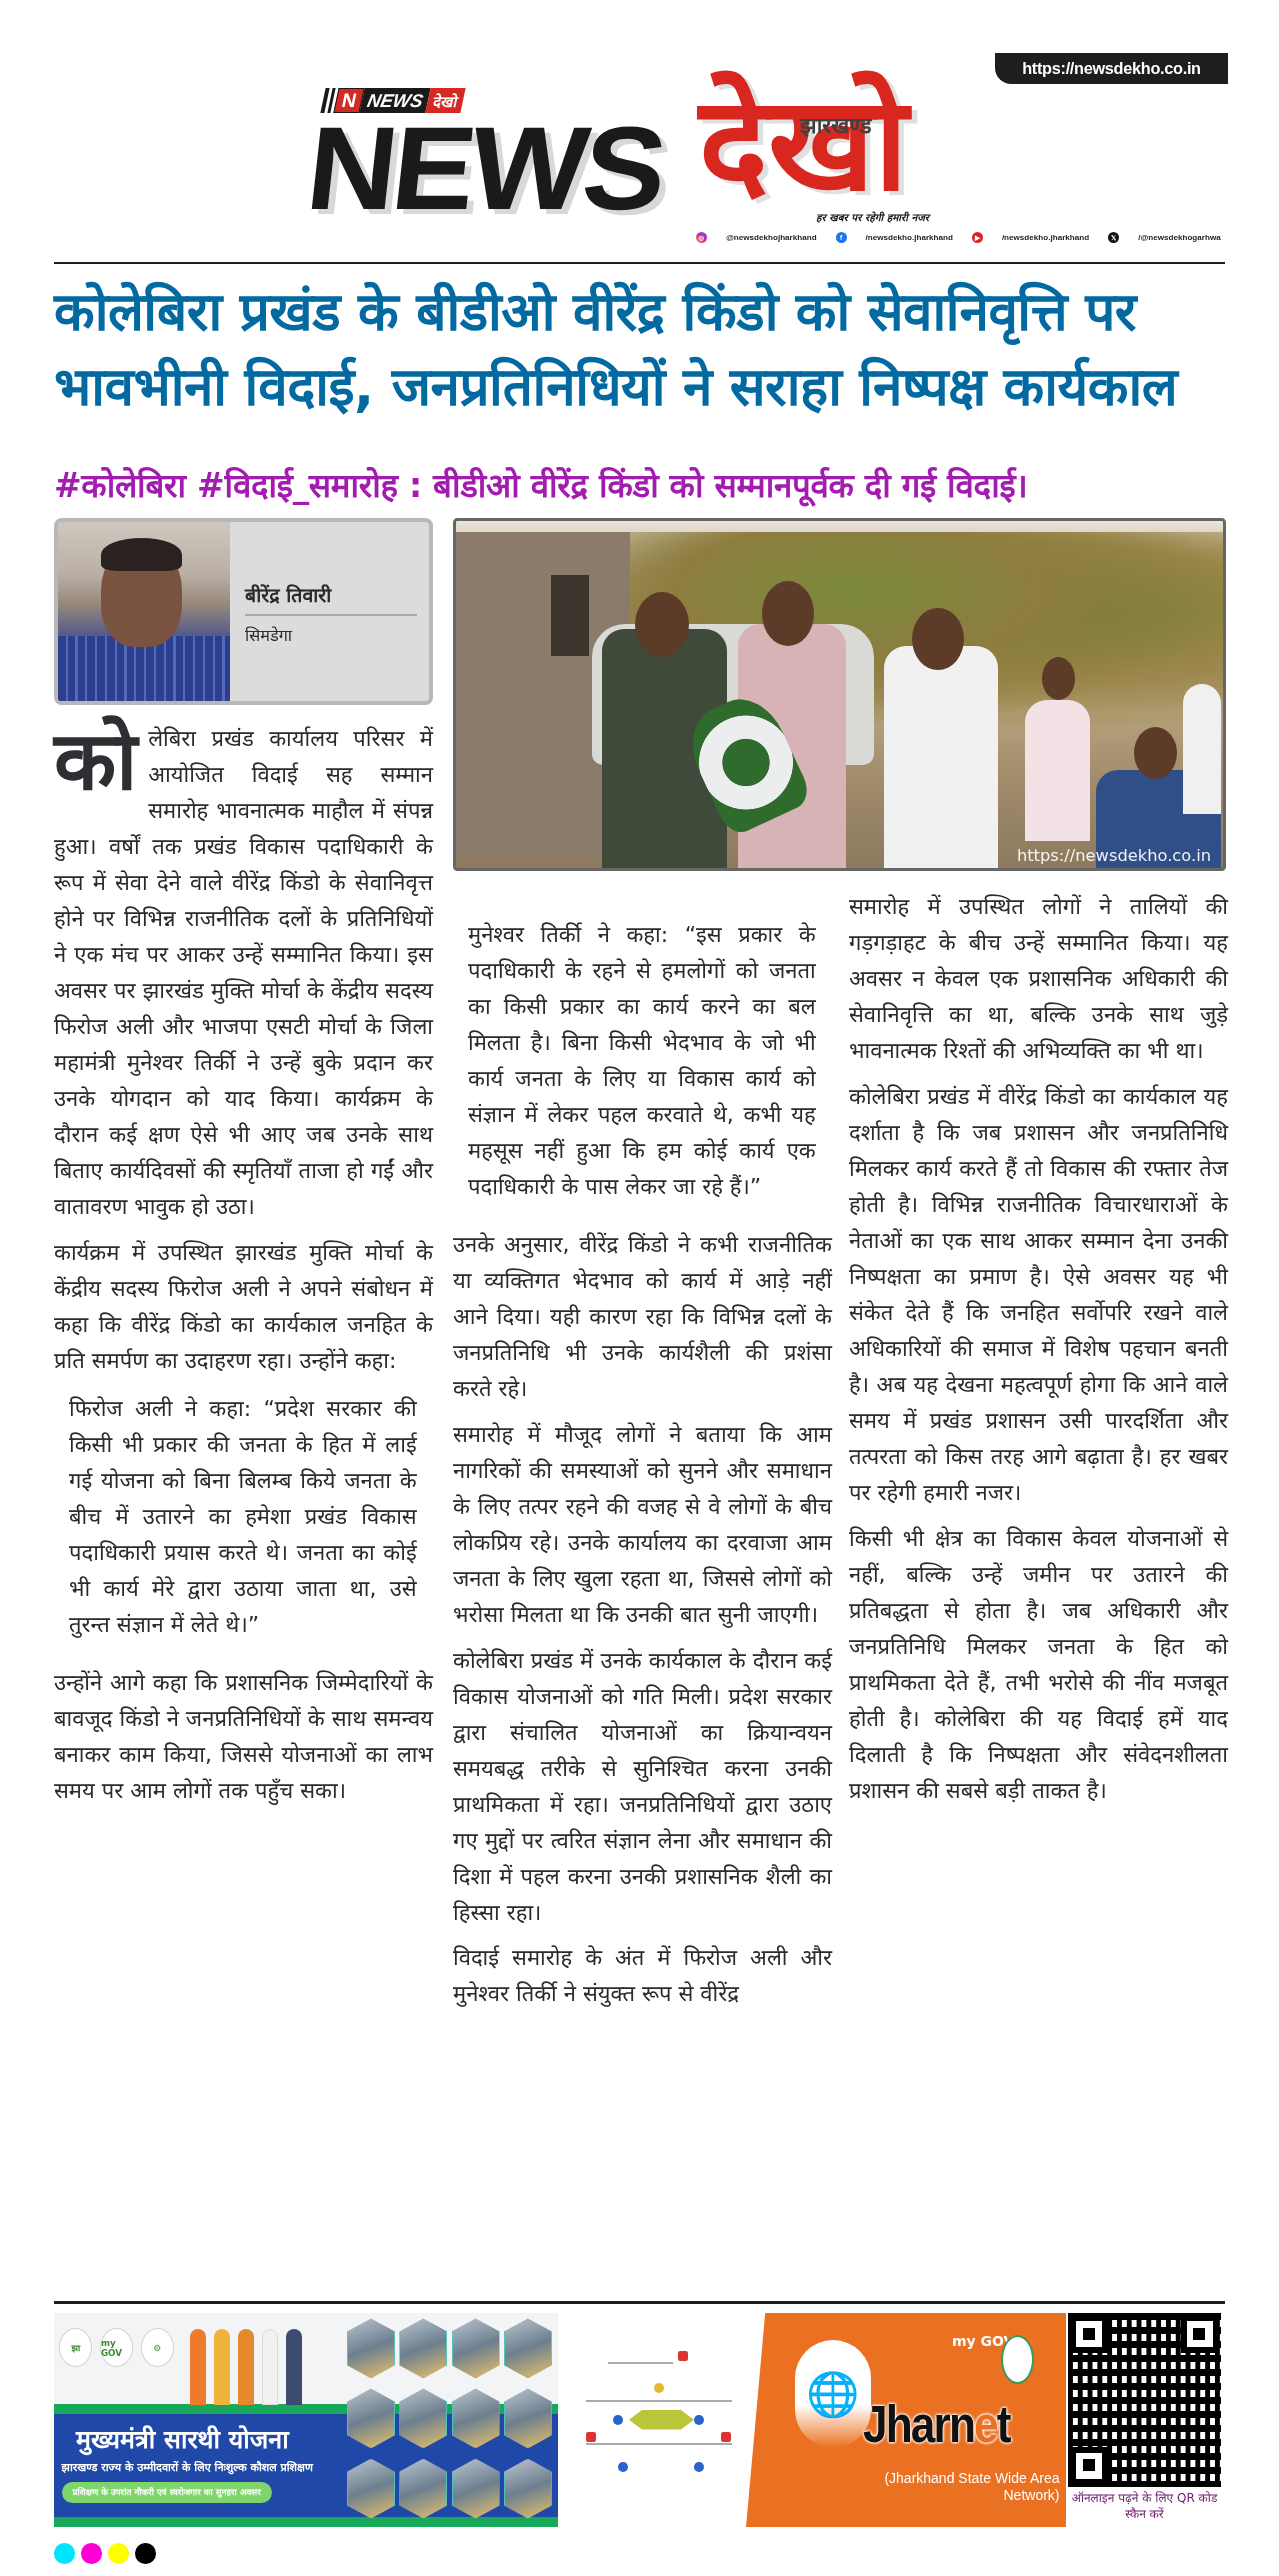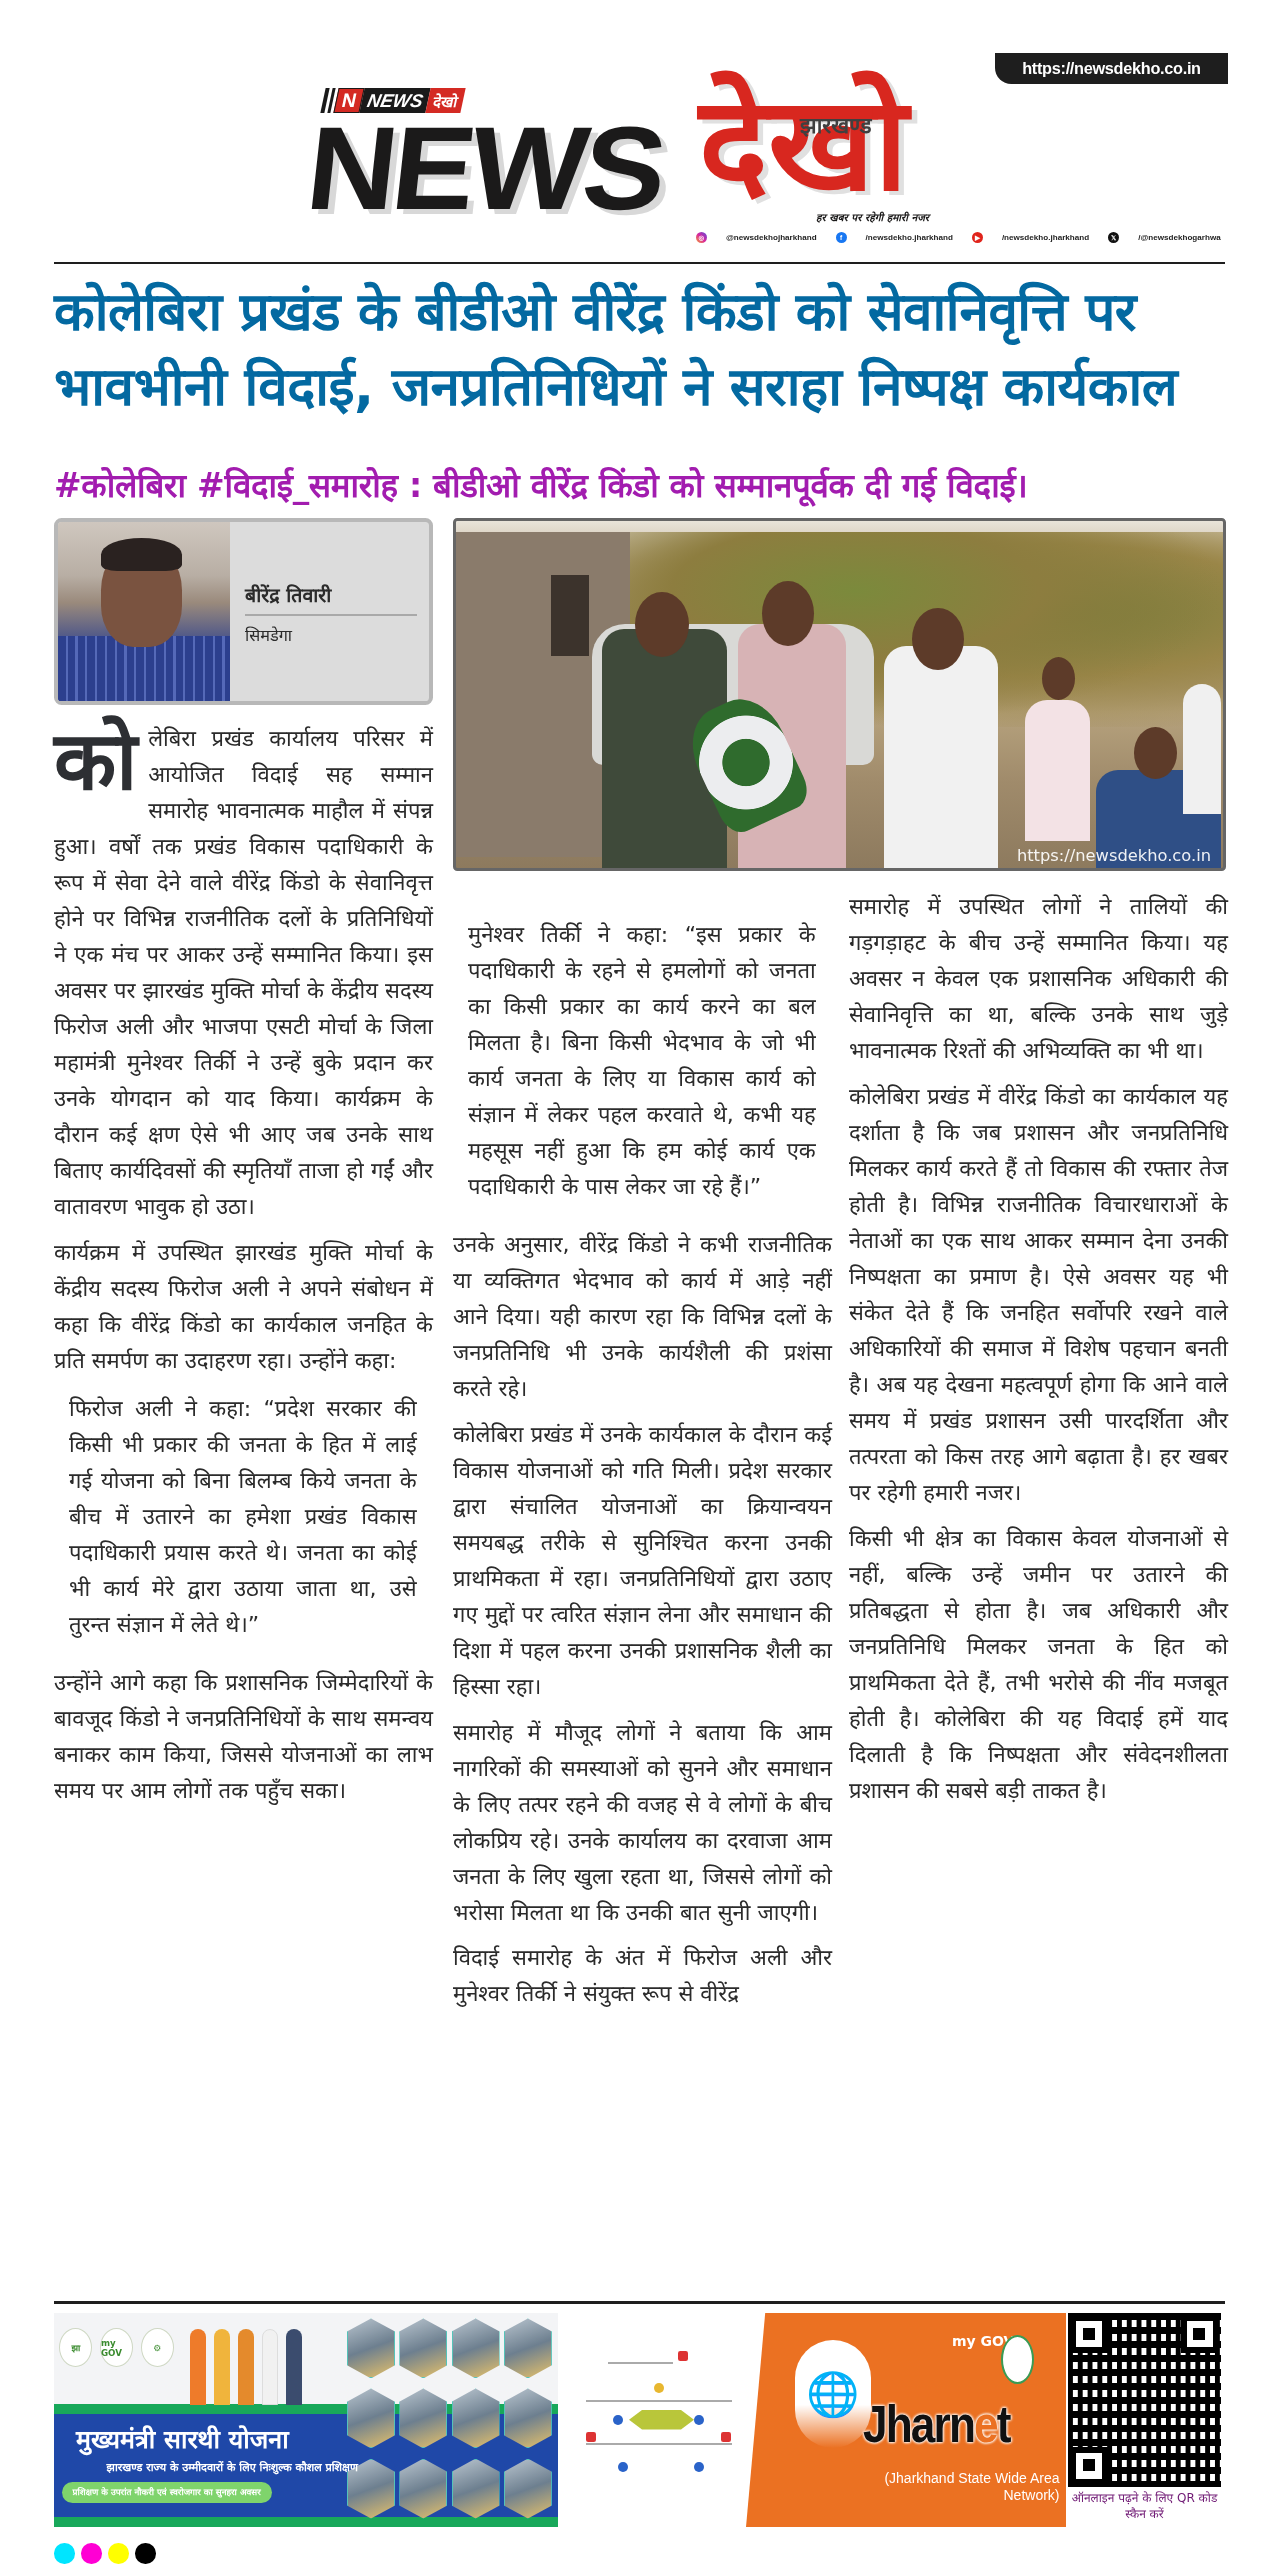--- a/index.html
+++ b/index.html
@@ -104,21 +104,21 @@
   .ad-sarthi .logos span { width: 33px; height: 39px; border-radius: 50%; background: #fff; border: 1.1px solid #cfd8c4; display: flex;
     align-items: center; justify-content: center; font-size: 8.7px; font-weight: bold; color: #3a8b2e; }
   .ad-sarthi .workers { position: absolute; left: 65px; top: 5.4px; display: flex; gap: 7.6px; align-items: flex-end; height: 87px; }
   .ad-sarthi .workers i { display: block; width: 16.3px; height: 76px; border-radius: 8.1px 8.1px 0 0; }
   .ad-sarthi .hexes { position: absolute; left: 293px; top: 5.4px; width: 212px; height: 206px; display: grid;
     grid-template-columns: repeat(4, 48px); gap: 4.3px; }
   .ad-sarthi .hexes i { display: block; width: 48px; height: 60px;
     clip-path: polygon(50% 0, 100% 22%, 100% 78%, 50% 100%, 0 78%, 0 22%);
     background: linear-gradient(160deg, #b8c4ce, #6d7f8f 50%, #e3c06b); border: 1.6px solid #55c3b9; }
   .ad-sarthi .title { position: absolute; left: 22px; top: 108px; font-size: 25px; font-weight: bold; color: #fff; }
-  .ad-sarthi .sub { position: absolute; left: 7.6px; top: 146px; font-size: 11px; font-weight: bold; color: #fff; margin-left: 45px; }
+  .ad-sarthi .sub { position: absolute; left: 7.6px; top: 146px; font-size: 11px; font-weight: bold; color: #fff; }
   .ad-sarthi .pill { position: absolute; left: 7.6px; top: 169px; height: 20.6px; padding: 0 11px; border-radius: 11px; background: #7fd46c;
     font-size: 8.7px; font-weight: bold; color: #fff; display: flex; align-items: center; }
 
   .ad-network { position: absolute; left: 575px; top: 2329px; width: 168px; height: 179px; }
   .ad-network .node { position: absolute; width: 9.8px; height: 9.8px; border-radius: 50%; background: #2a63c9; }
   .ad-network .line { position: absolute; height: 1.6px; background: #aaa; }
   .ad-network .arrow { position: absolute; left: 54px; top: 81px; width: 65px; height: 19.5px; background: #b9c63a;
     clip-path: polygon(0 50%, 20% 0, 80% 0, 100% 50%, 80% 100%, 20% 100%); }
 
   .ad-jharnet { position: absolute; left: 746px; top: 2313px; width: 320px; height: 214px; background: #eb7122;
@@ -221,22 +221,22 @@
     <span class="dropcap">को</span><span>लेबिरा प्रखंड कार्यालय परिसर में आयोजित विदाई सह सम्मान समारोह भावनात्मक माहौल में संपन्न हुआ। वर्षों तक प्रखंड विकास पदाधिकारी के रूप में सेवा देने वाले वीरेंद्र किंडो के सेवानिवृत्त होने पर विभिन्न राजनीतिक दलों के प्रतिनिधियों ने एक मंच पर आकर उन्हें सम्मानित किया। इस अवसर पर झारखंड मुक्ति मोर्चा के केंद्रीय सदस्य फिरोज अली और भाजपा एसटी मोर्चा के जिला महामंत्री मुनेश्वर तिर्की ने उन्हें बुके प्रदान कर उनके योगदान को याद किया। कार्यक्रम के दौरान कई क्षण ऐसे भी आए जब उनके साथ बिताए कार्यदिवसों की स्मृतियाँ ताजा हो गईं और वातावरण भावुक हो उठा।</span>
   </p>
   <p>कार्यक्रम में उपस्थित झारखंड मुक्ति मोर्चा के केंद्रीय सदस्य फिरोज अली ने अपने संबोधन में कहा कि वीरेंद्र किंडो का कार्यकाल जनहित के प्रति समर्पण का उदाहरण रहा। उन्होंने कहा:</p>
   <p class="quote">फिरोज अली ने कहा: “प्रदेश सरकार की किसी भी प्रकार की जनता के हित में लाई गई योजना को बिना बिलम्ब किये जनता के बीच में उतारने का हमेशा प्रखंड विकास पदाधिकारी प्रयास करते थे। जनता का कोई भी कार्य मेरे द्वारा उठाया जाता था, उसे तुरन्त संज्ञान में लेते थे।”</p>
   <p>उन्होंने आगे कहा कि प्रशासनिक जिम्मेदारियों के बावजूद किंडो ने जनप्रतिनिधियों के साथ समन्वय बनाकर काम किया, जिससे योजनाओं का लाभ समय पर आम लोगों तक पहुँच सका।</p>
 </div>
 
 <div class="col col-mid">
   <p class="quote" style="margin-top:0;margin-bottom:22px;">मुनेश्वर तिर्की ने कहा: “इस प्रकार के पदाधिकारी के रहने से हमलोगों को जनता का किसी प्रकार का कार्य करने का बल मिलता है। बिना किसी भेदभाव के जो भी कार्य जनता के लिए या विकास कार्य को संज्ञान में लेकर पहल करवाते थे, कभी यह महसूस नहीं हुआ कि हम कोई कार्य एक पदाधिकारी के पास लेकर जा रहे हैं।”</p>
   <p>उनके अनुसार, वीरेंद्र किंडो ने कभी राजनीतिक या व्यक्तिगत भेदभाव को कार्य में आड़े नहीं आने दिया। यही कारण रहा कि विभिन्न दलों के जनप्रतिनिधि भी उनके कार्यशैली की प्रशंसा करते रहे।</p>
+  <p>समारोह में मौजूद लोगों ने बताया कि आम नागरिकों की समस्याओं को सुनने और समाधान के लिए तत्पर रहने की वजह से वे लोगों के बीच लोकप्रिय रहे। उनके कार्यालय का दरवाजा आम जनता के लिए खुला रहता था, जिससे लोगों को भरोसा मिलता था कि उनकी बात सुनी जाएगी।</p>
   <p>कोलेबिरा प्रखंड में उनके कार्यकाल के दौरान कई विकास योजनाओं को गति मिली। प्रदेश सरकार द्वारा संचालित योजनाओं का क्रियान्वयन समयबद्ध तरीके से सुनिश्चित करना उनकी प्राथमिकता में रहा। जनप्रतिनिधियों द्वारा उठाए गए मुद्दों पर त्वरित संज्ञान लेना और समाधान की दिशा में पहल करना उनकी प्रशासनिक शैली का हिस्सा रहा।</p>
-  <p>समारोह में मौजूद लोगों ने बताया कि आम नागरिकों की समस्याओं को सुनने और समाधान के लिए तत्पर रहने की वजह से वे लोगों के बीच लोकप्रिय रहे। उनके कार्यालय का दरवाजा आम जनता के लिए खुला रहता था, जिससे लोगों को भरोसा मिलता था कि उनकी बात सुनी जाएगी।</p>
   <p>विदाई समारोह के अंत में फिरोज अली और मुनेश्वर तिर्की ने संयुक्त रूप से वीरेंद्र</p>
 </div>
 
 <div class="col col-right">
   <p>समारोह में उपस्थित लोगों ने तालियों की गड़गड़ाहट के बीच उन्हें सम्मानित किया। यह अवसर न केवल एक प्रशासनिक अधिकारी की सेवानिवृत्ति का था, बल्कि उनके साथ जुड़े भावनात्मक रिश्तों की अभिव्यक्ति का भी था।</p>
   <p>कोलेबिरा प्रखंड में वीरेंद्र किंडो का कार्यकाल यह दर्शाता है कि जब प्रशासन और जनप्रतिनिधि मिलकर कार्य करते हैं तो विकास की रफ्तार तेज होती है। विभिन्न राजनीतिक विचारधाराओं के नेताओं का एक साथ आकर सम्मान देना उनकी निष्पक्षता का प्रमाण है। ऐसे अवसर यह भी संकेत देते हैं कि जनहित सर्वोपरि रखने वाले अधिकारियों की समाज में विशेष पहचान बनती है। अब यह देखना महत्वपूर्ण होगा कि आने वाले समय में प्रखंड प्रशासन उसी पारदर्शिता और तत्परता को किस तरह आगे बढ़ाता है। हर खबर पर रहेगी हमारी नजर।</p>
   <p>किसी भी क्षेत्र का विकास केवल योजनाओं से नहीं, बल्कि उन्हें जमीन पर उतारने की प्रतिबद्धता से होता है। जब अधिकारी और जनप्रतिनिधि मिलकर जनता के हित को प्राथमिकता देते हैं, तभी भरोसे की नींव मजबूत होती है। कोलेबिरा की यह विदाई हमें याद दिलाती है कि निष्पक्षता और संवेदनशीलता प्रशासन की सबसे बड़ी ताकत है।</p>
 </div>
 
 <div class="rule-bottom"></div>

